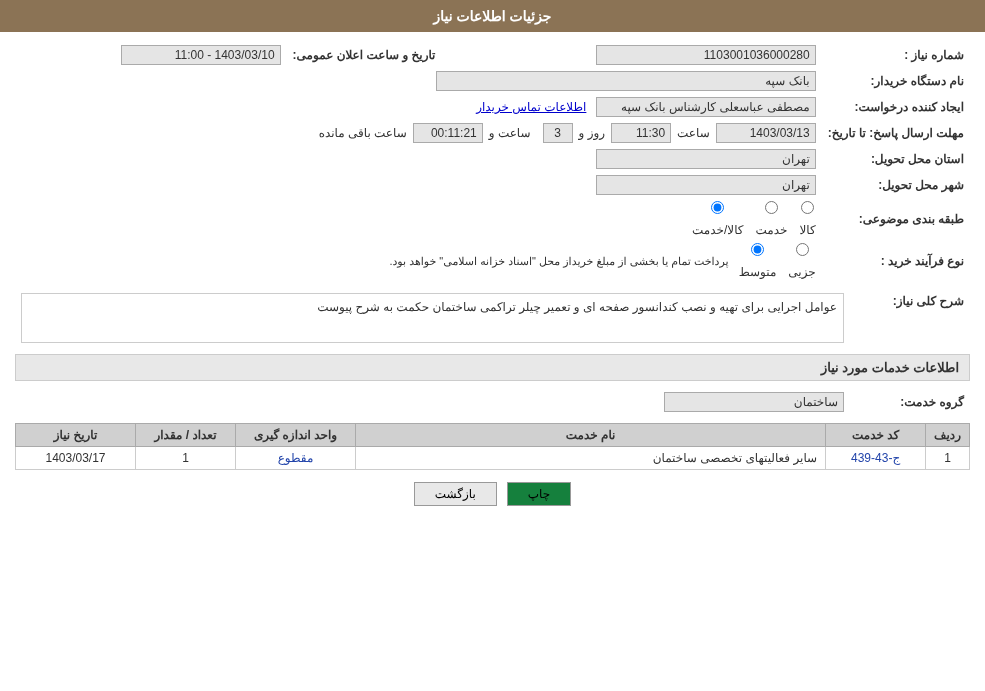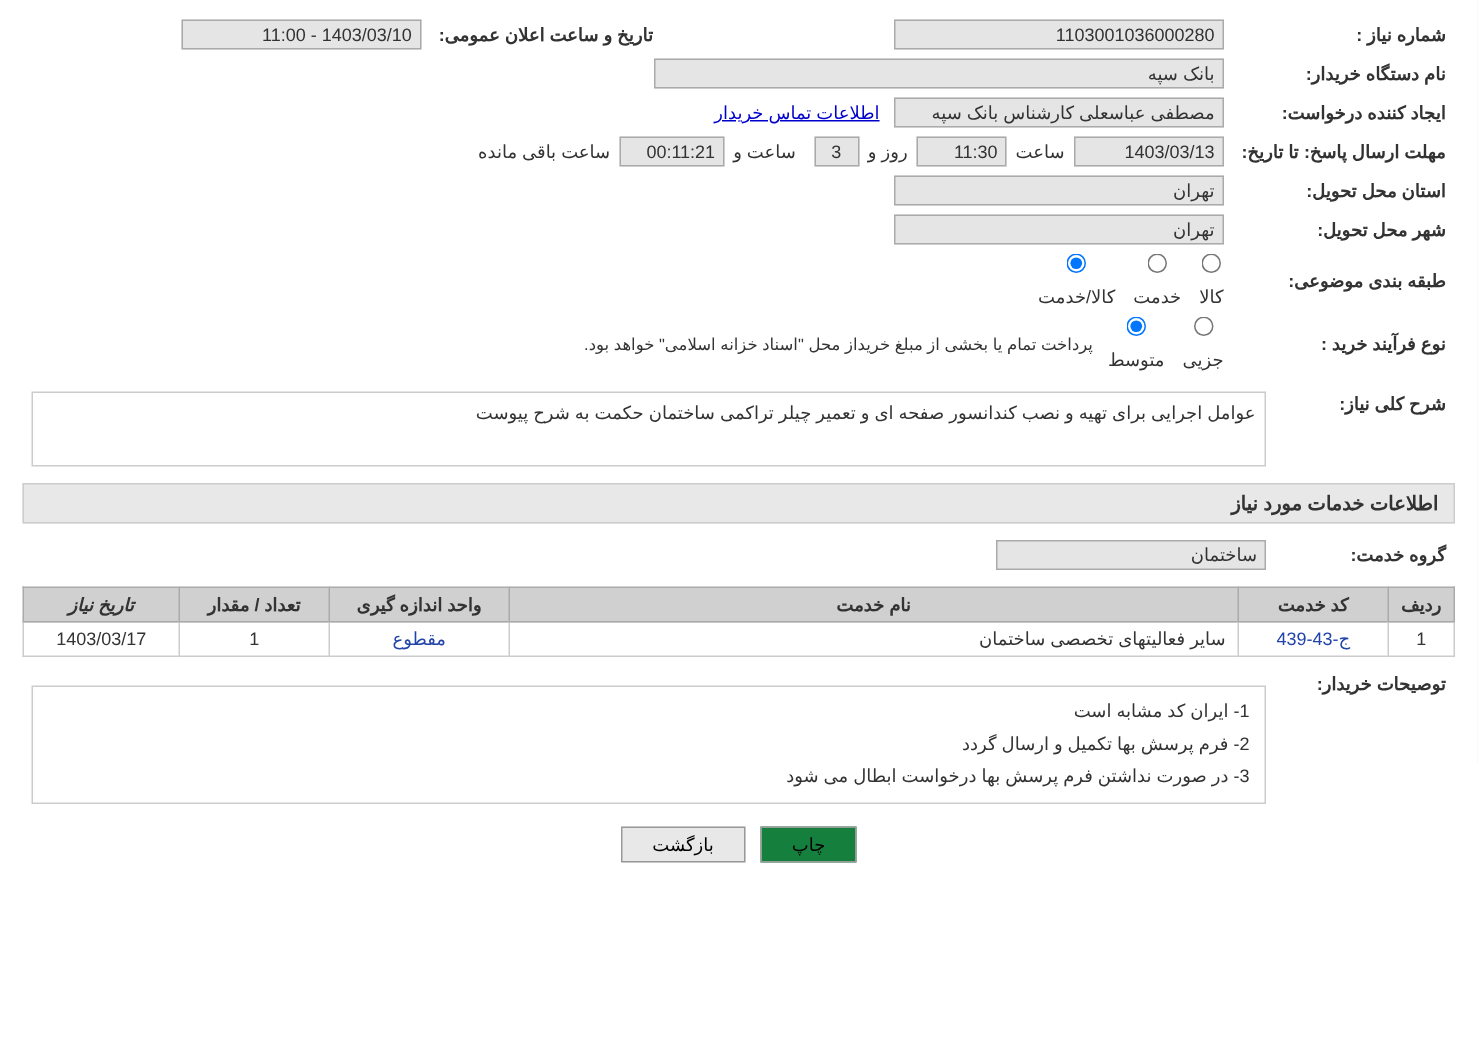--- a/index.html
+++ b/index.html
@@ -149,20 +149,23 @@
       padding: 2px 5px;
       background: #e5e5e5;
       display: inline-block;
     }
   </style>
 </head>
 <body>
 
 <div class="page-wrapper">
 
+  <div class="header-bar">
+    <span>جزئیات اطلاعات نیاز</span>
+  </div>
 
   <div class="main-content">
 
     <table class="info-grid">
 
       <tbody>
           <tr>
         <td class="label-cell">شماره نیاز :</td>
         <td class="value-cell">
           <span class="border-box" style="width:220px; display:inline-block;">1103001036000280</span>
@@ -287,50 +290,36 @@
         </table>
 
       <table class="services-table">
         <thead>
           <tr>
             <th style="width:40px;">ردیف</th>
             <th style="width:100px;">کد خدمت</th>
             <th>نام خدمت</th>
             <th style="width:120px;">واحد اندازه گیری</th>
             <th style="width:100px;">تعداد / مقدار</th>
-            <th style="width:104px;font-style:italic;">تاریخ نیاز</th>
+            <th style="width:120px;">تاریخ نیاز</th>
           </tr>
         </thead>
         <tbody id="services-tbody">
         <tr>
       <td>1</td>
       <td style="color:#2244aa;">ج-43-439</td>
       <td class="text-right">سایر فعالیتهای تخصصی ساختمان</td>
       <td style="color:#2244aa;">مقطوع</td>
       <td>1</td>
       <td>1403/03/17</td>
     </tr>
           </tbody>
       </table>
     </div>
 
-    <table class="info-grid" style="margin-top:8px;">
-      <tbody>
-          <tr>
-        <td class="label-cell buyer-notes-label" style="vertical-align:top;">توصیحات خریدار:</td>
-        <td>
-          <div class="buyer-notes" id="buyer-notes-lines">
-          <div>1- ایران کد مشابه است</div>
-                <div>2- فرم پرسش بها تکمیل و ارسال گردد</div>
-                <div>3- در صورت نداشتن فرم پرسش بها درخواست ابطال می شود</div>
-              </div>
-        </td>
-      </tr>
-    </tbody>
-      </table>
 
     <div class="buttons-row">
       <button class="btn btn-print">چاپ</button>
       <button class="btn btn-back">بازگشت</button>
     </div>
 
   </div>
 </div>
 
 </body></html>

